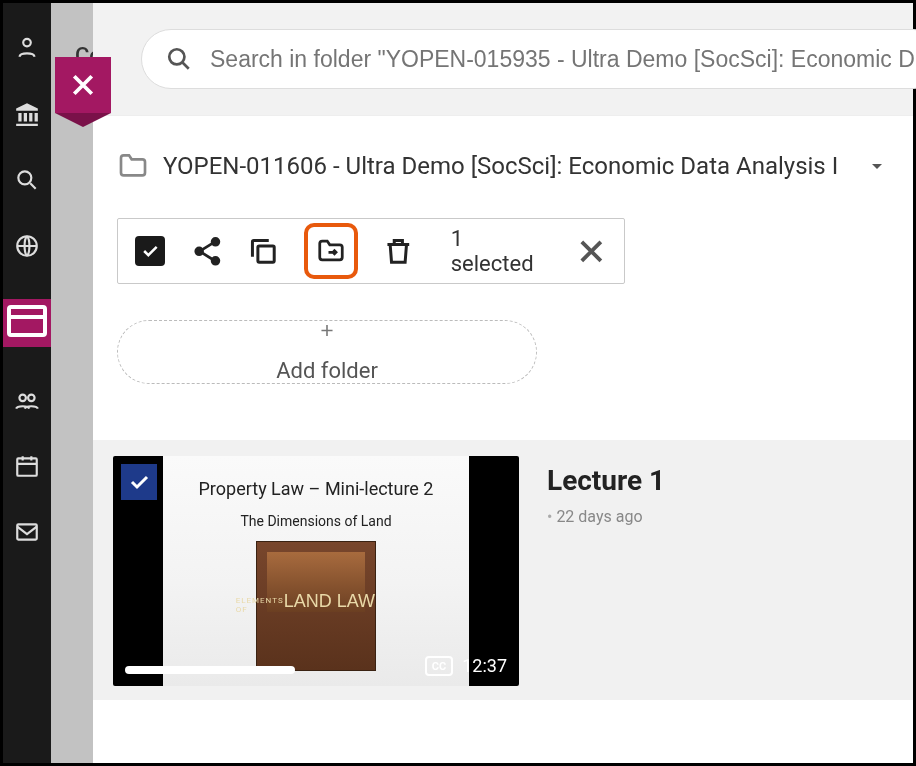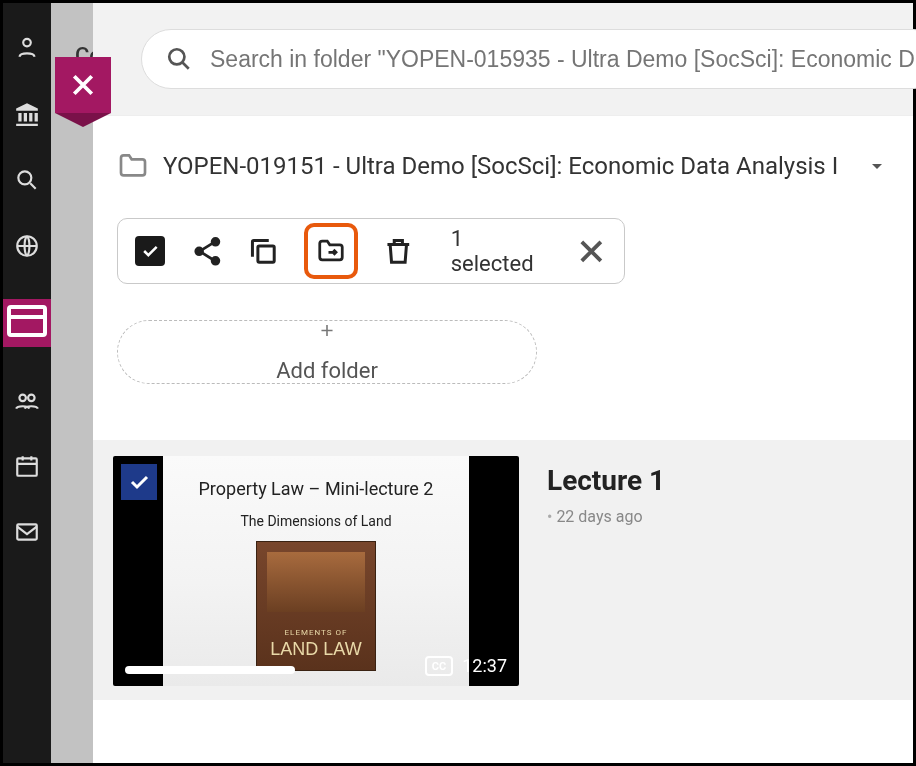--- a/index.html
+++ b/index.html
@@ -59,21 +59,21 @@
   
   .breadcrumb {
     display:flex; align-items:center; padding: 34px 24px 12px 24px; gap:14px;
   }
   .breadcrumb .folder-ico { width:32px; height:32px; color:#888; }
   .breadcrumb-title { font-size: 24px; color:#333; flex:1; white-space:nowrap; overflow:hidden; }
   .breadcrumb .chev { width:24px; height:24px; color:#555; }
   
   .action-bar {
     margin: 24px 0 17px 24px; width: 508px; height: 66px;
-    border: 1px solid #c9c9c9; border-radius: 10px;
+    border: 1px solid #c9c9c9; border-radius: 2px;
     display:flex; align-items:center; padding: 0 16px; gap: 24px;
   }
   .action-bar .ab-btn { width:34px; height:34px; display:flex; align-items:center; justify-content:center; cursor:pointer; color:#222; }
   .ab-check { width:30px; height:30px; background:#1a1a1a; border-radius:4px; display:flex; align-items:center; justify-content:center; }
   .ab-check svg { stroke:#fff; width:20px; height:20px; }
   .ab-move { border: 4px solid #e8590c; border-radius: 10px; width:56px; height:56px; display:flex; align-items:center; justify-content:center; }
   .selected-text { font-size: 22px; color:#333; margin-left: 12px; }
   .ab-close { margin-left: 4px; }
   
   .add-folder {
@@ -95,21 +95,21 @@
   }
   .thumb .slide {
     position:absolute; left:50px; top:0; width: 306px; height:100%;
     background: linear-gradient(180deg,#fafafa 0%, #f3f3f3 55%, #eaeaea 100%);
     display:flex; flex-direction:column; align-items:center; padding-top:22px;
   }
   .slide-title { font-size: 18px; color:#222; margin-bottom:14px; font-weight:400; }
   .slide-sub { font-size: 14px; color:#222; margin-bottom:12px; }
   .book {
     width: 120px; height: 130px; background: linear-gradient(180deg,#78462c,#5a321c); 
-    border:1px solid #3a2212; position:relative; display:flex; flex-direction:column; justify-content:flex-end; align-items:center;
+    border:1px solid #3a2212; position:relative; display:flex; flex-direction:row; justify-content:flex-end; align-items:center;
   }
   .book::before {
     content:""; position:absolute; top:10px; left:10px; right:10px; height:60px;
     background: linear-gradient(180deg, #a86b3e, #6b3f22);
   }
   .book-label1 { font-size:8px; color:#e9d9a8; letter-spacing:1px; margin-bottom:2px; position:relative; z-index:1;}
   .book-label2 { font-family: Liberation Sans, sans-serif; font-size:18px; color:#e9d9a8; margin-bottom:10px; position:relative; z-index:1; white-space:nowrap;}
   .thumb-check {
     position:absolute; left:8px; top:8px; width:36px; height:36px; background:#1e3a8a;
     display:flex; align-items:center; justify-content:center; z-index:2;
@@ -204,21 +204,21 @@
             <path d="M21 21l-6-6"></path>
           </svg>
         <input type="text" placeholder="Search in folder &quot;YOPEN-015935 - Ultra Demo [SocSci]: Economic D" style="">
       </div>
     </div>
 
     <div class="breadcrumb">
       <svg class="folder-ico" viewBox="0 0 24 24" fill="none" stroke="currentColor" stroke-width="2">
           <path d="M3 6a2 2 0 012-2h4l2 3h8a2 2 0 012 2v8a2 2 0 01-2 2H5a2 2 0 01-2-2V6z"></path>
         </svg>
-      <div class="breadcrumb-title">YOPEN-019151 - Ultra Demo [SocSci]: Economic Data Analysis I</div>
+      <div class="breadcrumb-title">YOPEN-011606 - Ultra Demo [SocSci]: Economic Data Analysis I</div>
       <svg class="chev" viewBox="0 0 24 24" fill="currentColor">
           <path d="M7 10l5 5 5-5z"></path>
         </svg>
     </div>
 
     <div class="action-bar">
       <div class="ab-btn">
         <div class="ab-check">
           <svg viewBox="0 0 24 24" fill="none" stroke="currentColor" stroke-width="3">
               <path d="M5 12l5 5L20 7"></path>

